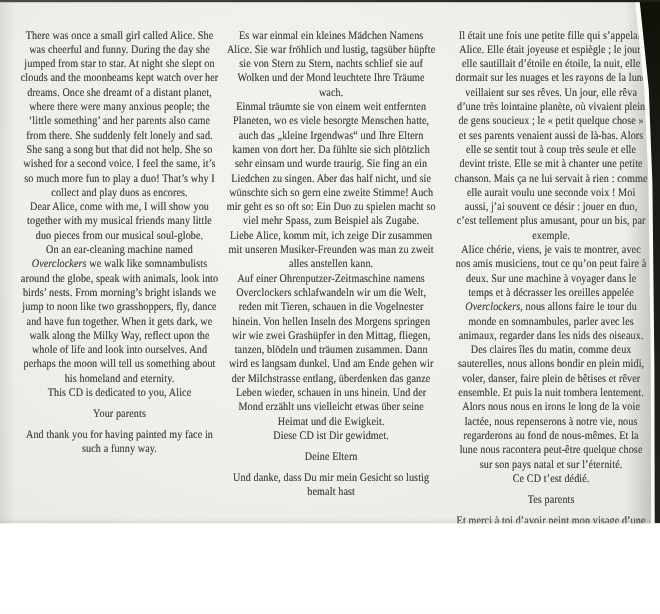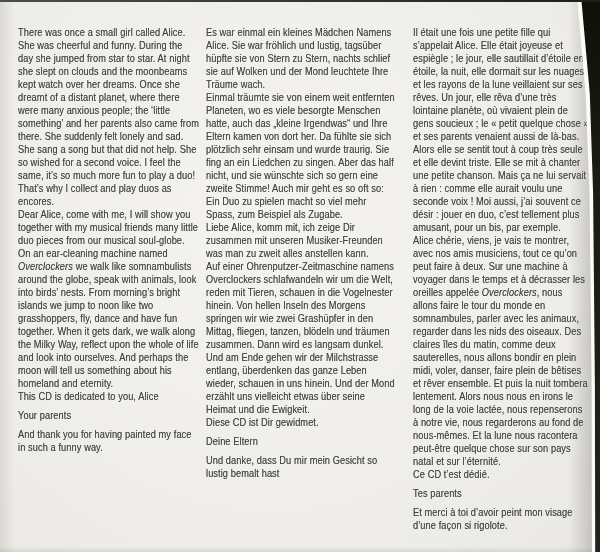--- a/index.html
+++ b/index.html
@@ -1,22 +1,23 @@
 <!DOCTYPE html>
 <html><head>
 <meta charset="utf-8">
 <style>
   html, body { margin: 0; padding: 0; background: #ffffff; }
   .page {
     position: relative;
     width: 600px;
-    height: 552px;
+    height: 476px;
     overflow: hidden;
     background: radial-gradient(ellipse at 45% 40%, #f4f3f0 0%, #f0eeea 60%, #eae8e4 100%);
-    font-family: Liberation Sans, sans-serif;
+    font-family: Liberation Serif, serif;
+    text-align: center;
   }
   .col {
     position: absolute;
     top: 26px;
     color: #434343;
     font-size: 10.5px;
     line-height: 13px;
     letter-spacing: 0.1px;
     transform: scaleX(0.88);
     transform-origin: 0 0;

